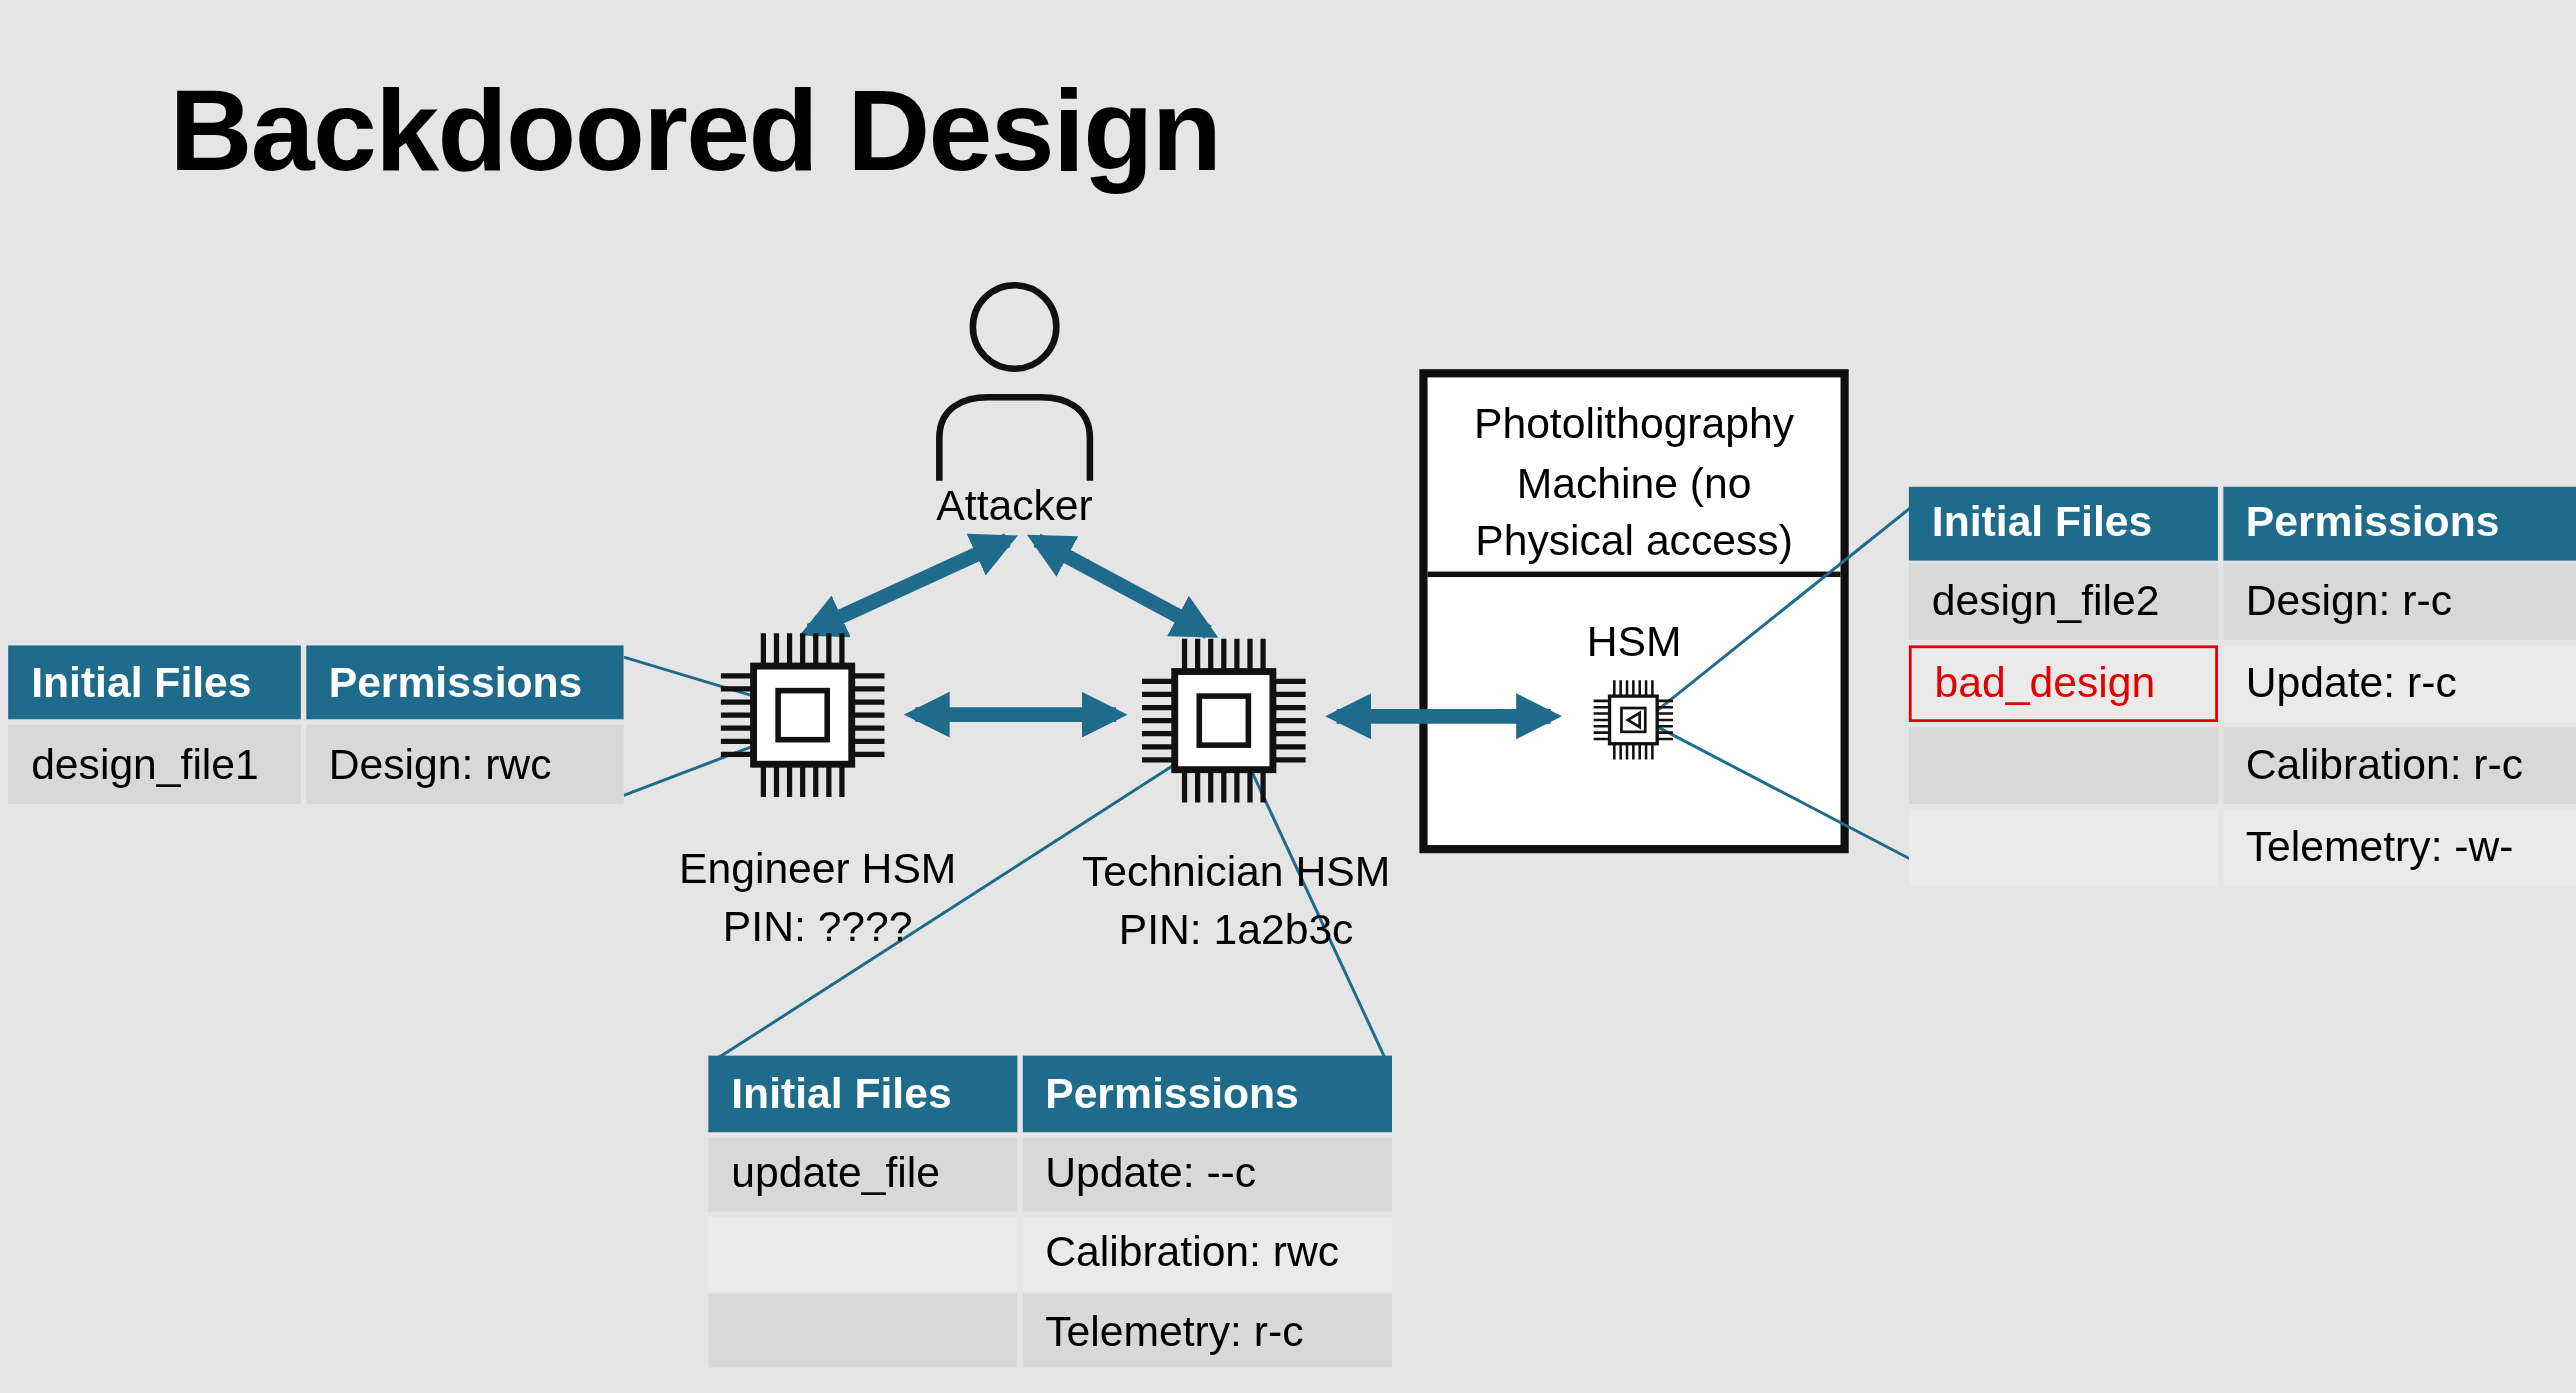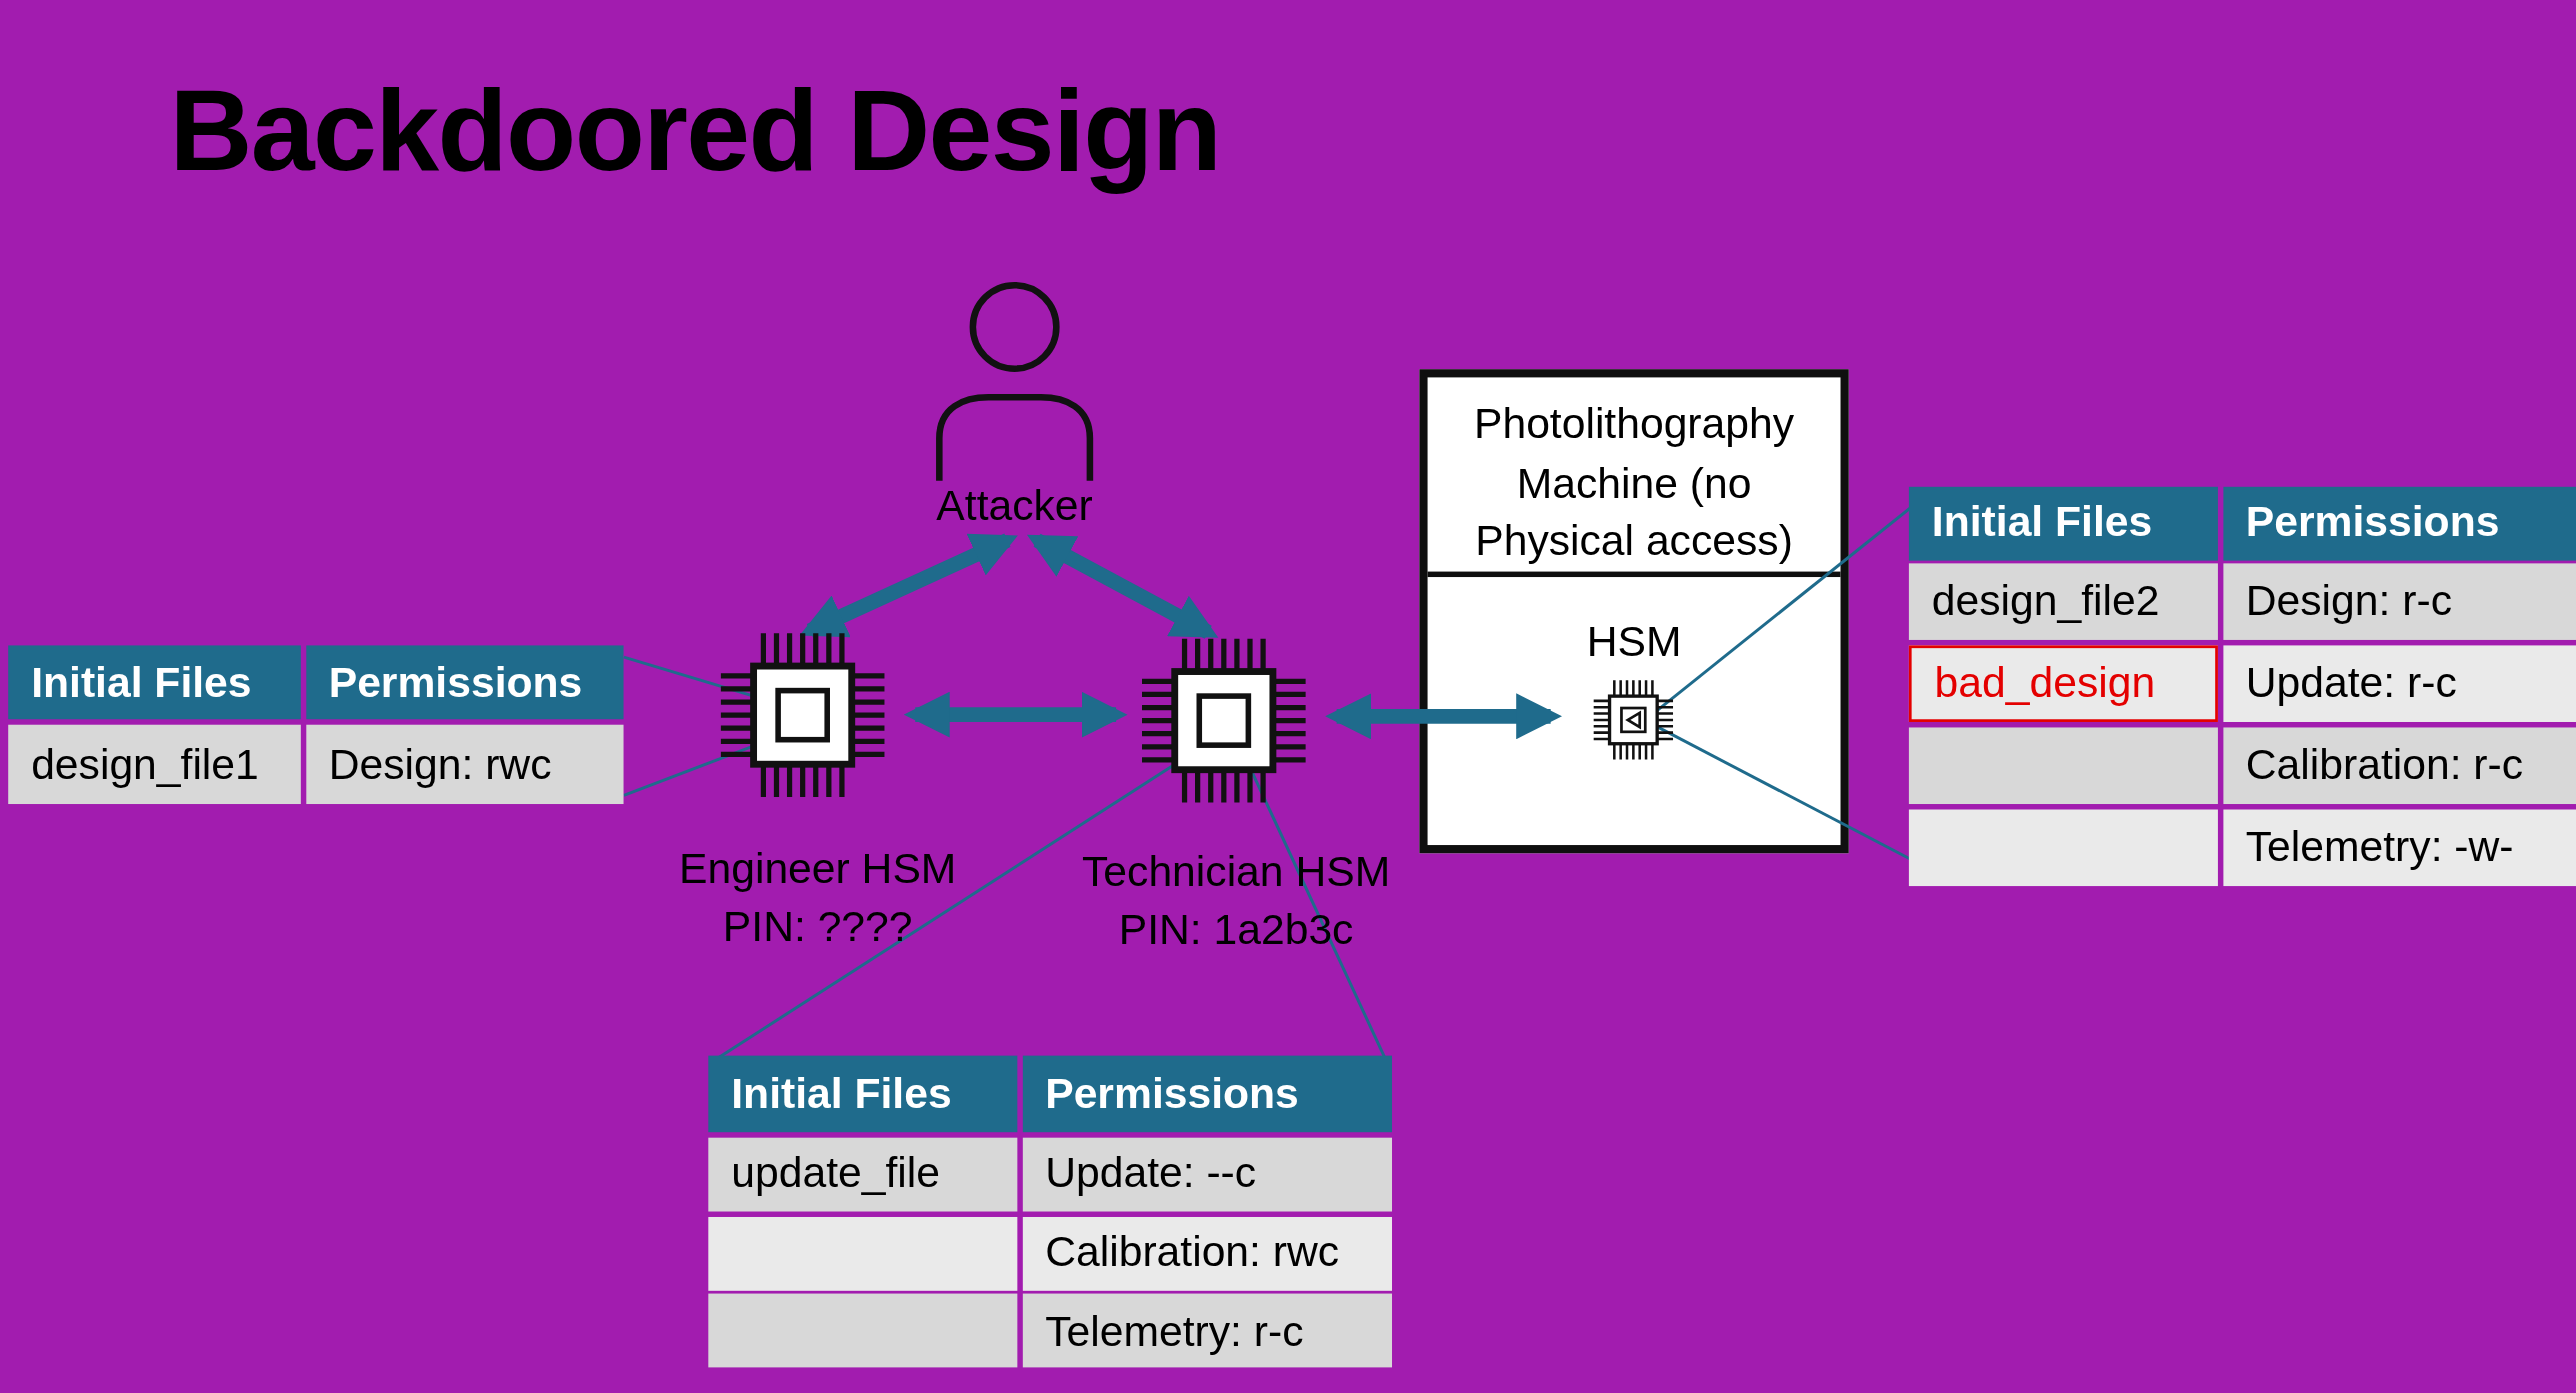--- a/index.html
+++ b/index.html
@@ -1,18 +1,18 @@
 <!DOCTYPE html>
 <html style="--accent: #1f6b8c; --red: #e40000; --row-dark: #d8d8d8; --row-light: #eaeaea; --ink: #000000;font-size:9.6px"><head>
 <meta charset="utf-8">
 <style>
   * { margin:0; padding:0; box-sizing:border-box; }
   html,body { background:#ffffff; }
   body { width:2576px; height:1393px; font-family:"Liberation Sans", sans-serif; }
-  .stage { position:relative; width:2576px; height:1393px; overflow:hidden; background:#a21caf; }
+  .stage { position:relative; width:2576px; height:1393px; overflow:hidden; background:#e5e5e5; }
   .canvas { position:absolute; left:0; top:0; width:942px; height:510px;
             transform:scale(2.7348); transform-origin:0 0; }
 
   .slide-title { position:absolute; left:62px; top:24px; font-size:42px; font-weight:600;
                  letter-spacing:-0.6px; color:var(--ink,#000); white-space:nowrap; }
 
   
   .connectors { position:absolute; left:0; top:0; }
   .arrow   { stroke:var(--accent,#1f6b8c); stroke-width:9; }
   .callout { stroke:var(--accent,#1f6b8c); stroke-width:1.8; }

